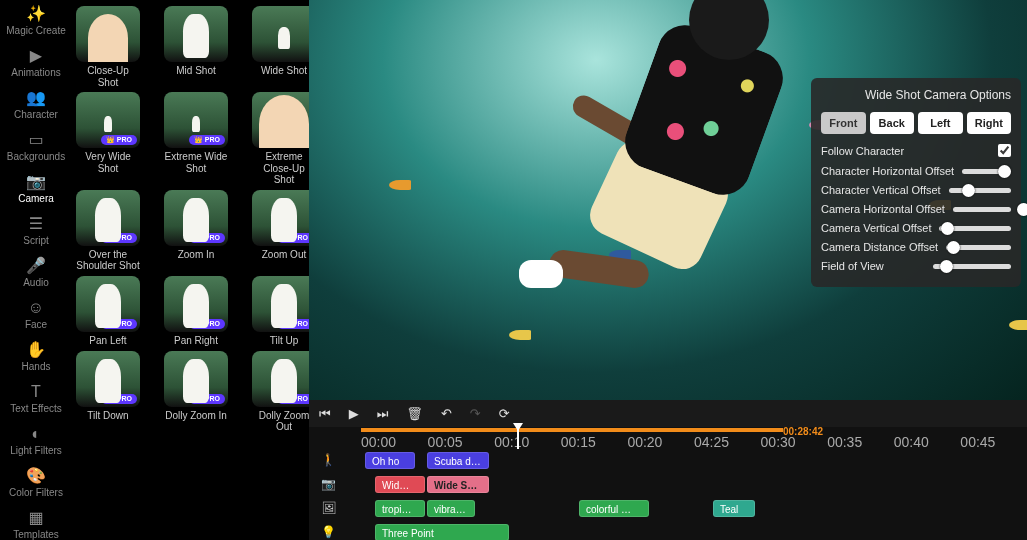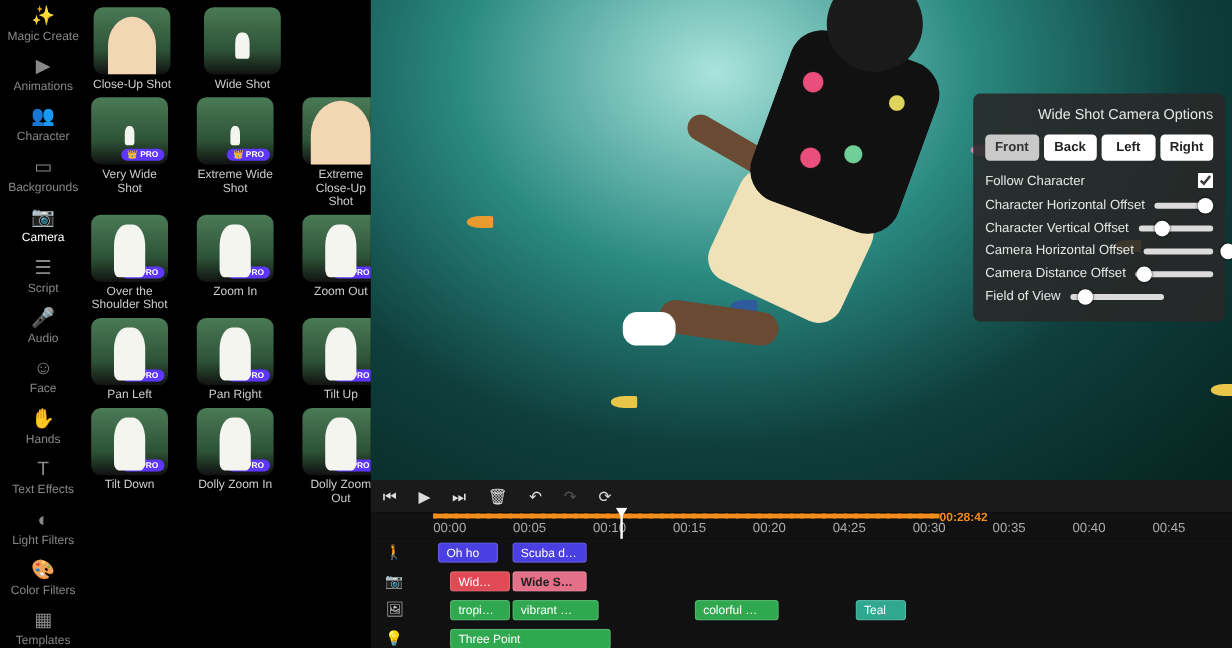--- a/index.html
+++ b/index.html
@@ -40,33 +40,33 @@
 .char .shoe { position:absolute; left:50px; top:280px; width:44px; height:28px; background:#fff; border-radius:12px; }
 
 
 .panel { position:absolute; right:6px; top:78px; width:210px; background:rgba(40,40,40,.9); border-radius:6px; padding:10px 10px 8px; color:#e6e6e6; font-size:11px; }
 .panel .title { text-align:right; font-size:12px; margin-bottom:10px; }
 .panel .btnrow { display:flex; gap:4px; margin-bottom:10px; }
 .panel .btnrow button { flex:1; background:#fff; color:#222; border:none; border-radius:4px; padding:5px 0; font-size:11px; font-weight:600; cursor:pointer; }
 .panel .btnrow button.sel { background:#c9c9c9; color:#333; }
 .panel .rowchk { display:flex; justify-content:space-between; align-items:center; margin-bottom:8px; }
 .panel .rowchk input { width:13px; height:13px; accent-color:#fff; }
-.panel .rowsld { display:flex; align-items:center; margin-bottom:7px; gap:8px; white-space:nowrap; }
+.panel .rowsld { display:flex; justify-content:space-between; align-items:center; margin-bottom:7px; gap:8px; white-space:nowrap; }
 .panel .rowsld .sld { position:relative; width:78px; height:5px; background:#dcdcdc; border-radius:3px; }
 .panel .rowsld .sld .kn { position:absolute; top:-4px; width:13px; height:13px; background:#fff; border-radius:50%; box-shadow:0 0 2px #000; }
 
 
 .controls { position:absolute; left:309px; top:400px; width:718px; height:27px; background:#1a1a1a; display:flex; align-items:center; padding:0 10px; gap:18px; color:#ddd; }
 .controls .ic { cursor:pointer; font-size:13px; }
 .controls .ic.dim { color:#555; }
 .ruler { position:absolute; left:309px; top:427px; width:718px; height:22px; background:#111; }
 .ruler .bar { position:absolute; left:52px; top:0; width:422px; height:4px; margin-top:1px; background:linear-gradient(to right, transparent 0, transparent 0px, #f28c1a 0, #f28c1a 100%); }
 .ruler .bar::after { content:''; display:block; height:4px; background-image:repeating-linear-gradient(to right,#f28c1a 0 3px,transparent 3px 9px); }
 .ruler .ticks { position:absolute; left:52px; right:0; top:7px; display:flex; }
-.ruler .tick { width:70px; font-size:11px; color:#aaa; text-align:left; position:relative; }
+.ruler .tick { width:70px; font-size:14px; color:#aaa; text-align:left; position:relative; }
 .ruler .playhead { position:absolute; top:-1px; width:2px; height:120px; background:#fff; }
 .ruler .playhead::before { content:''; position:absolute; left:-4px; top:-3px; width:10px; height:8px; background:#fff; clip-path:polygon(0 0,100% 0,50% 100%); }
 .ruler .tcur { position:absolute; top:-1px; font-size:10px; color:#f28c1a; font-weight:bold; }
 .tracks { position:absolute; left:309px; top:449px; width:718px; height:91px; background:#111; }
 .tracks .trk { height:22px; display:flex; align-items:center; margin-bottom:2px; position:relative; }
 .tracks .trkicon { width:40px; text-align:center; color:#ccc; font-size:12px; }
 .tracks .clip { position:absolute; top:3px; height:17px; border-radius:3px; font-size:10px; color:#fff; line-height:17px; padding:0 6px; overflow:hidden; white-space:nowrap; text-overflow:ellipsis; border:1px solid rgba(255,255,255,0.15); }
 .clip.blue{background:#4a3fe0} .clip.red{background:#e04a55} .clip.pink{background:#e46f89;color:#222;font-weight:600} .clip.green{background:#2fa84f} .clip.teal{background:#2fa88f}
 </style>
 </head>
@@ -125,20 +125,24 @@
       <span class="ic">▦</span>
       <span>Templates</span>
     </div>
   </div>
 
 <div class="shots" id="shots">
     <div class="row">
       <div class="cell">
         <div class="thumb closeup"></div>
         <div class="cap">Close-Up Shot</div>
+      </div>
+      <div class="cell">
+        <div class="thumb mid"></div>
+        <div class="cap">Mid Shot</div>
       </div>
       <div class="cell">
         <div class="thumb wide"></div>
         <div class="cap">Wide Shot</div>
       </div>
     </div>
     <div class="row">
       <div class="cell">
         <div class="thumb vwide">
           <div class="probadge">👑 PRO</div>
@@ -262,20 +266,26 @@
             <div class="kn" style="left: 13px;"></div>
           </div>
         </div>
         <div class="rowsld">
           <span>Camera Horizontal Offset</span>
           <div class="sld">
             <div class="kn" style="left: 63.7px;"></div>
           </div>
         </div>
         <div class="rowsld">
+          <span>Camera Vertical Offset</span>
+          <div class="sld">
+            <div class="kn" style="left: 1.3px;"></div>
+          </div>
+        </div>
+        <div class="rowsld">
           <span>Camera Distance Offset</span>
           <div class="sld">
             <div class="kn" style="left: 1.3px;"></div>
           </div>
         </div>
         <div class="rowsld">
           <span>Field of View</span>
           <div class="sld">
             <div class="kn" style="left: 6.5px;"></div>
           </div>
@@ -319,21 +329,21 @@
       <div class="clip blue" style="left: 118px; width: 62px;">Scuba d…</div>
     </div>
     <div class="trk">
       <div class="trkicon">📷</div>
       <div class="clip red" style="left: 66px; width: 50px;">Wid…</div>
       <div class="clip pink" style="left: 118px; width: 62px;">Wide Shot</div>
     </div>
     <div class="trk">
       <div class="trkicon">🖼</div>
       <div class="clip green" style="left: 66px; width: 50px;">tropi…</div>
-      <div class="clip green" style="left: 118px; width: 72px;">vibrant …</div>
+      <div class="clip green" style="left: 118px; width: 48px;">vibrant …</div>
       <div class="clip green" style="left: 270px; width: 70px;">colorful …</div>
       <div class="clip teal" style="left: 404px; width: 42px;">Teal</div>
     </div>
     <div class="trk">
       <div class="trkicon">💡</div>
       <div class="clip green" style="left: 66px; width: 134px;">Three Point</div>
     </div>
   </div>
 
 </body></html>

